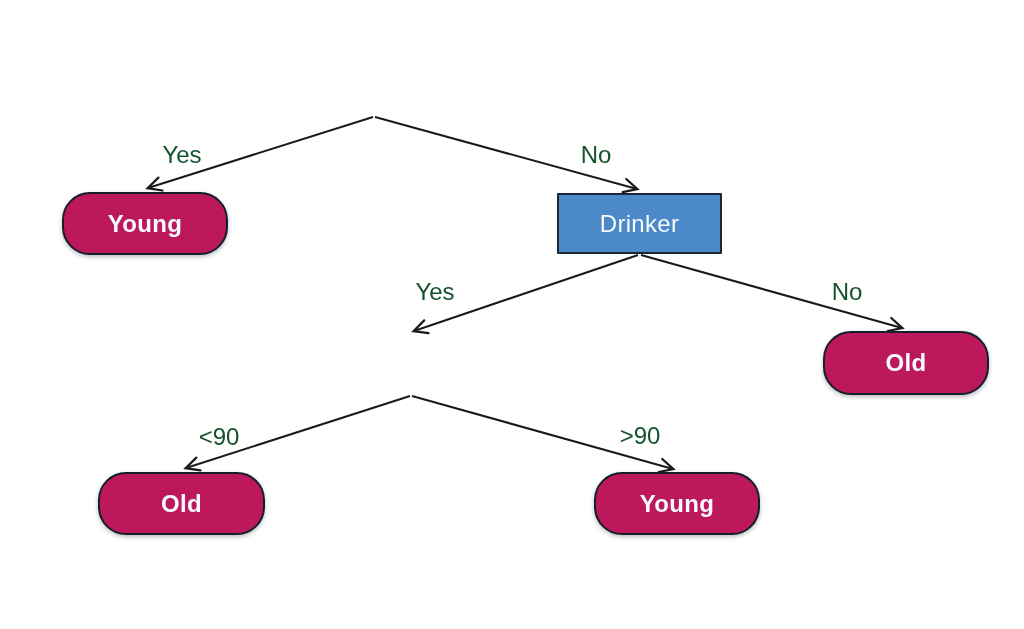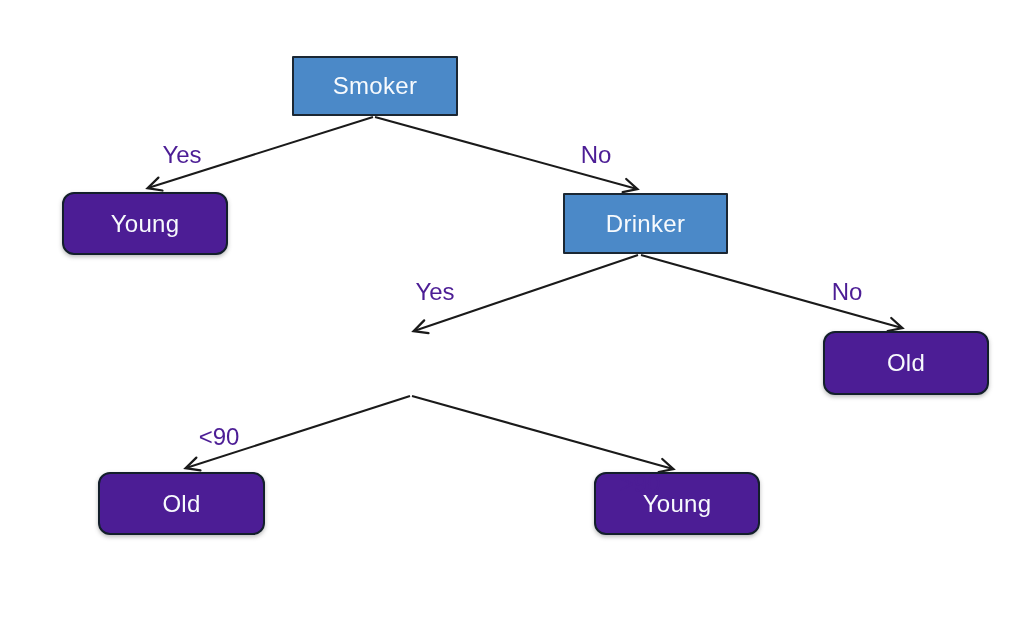--- a/index.html
+++ b/index.html
@@ -33,29 +33,30 @@
     font-size: 24px;
     letter-spacing: 0.3px;
     text-align: center;
   }
   .node.decision {
     background: #4b89c8;
     border: 2.5px solid #1b2733;
     border-radius: 1px;
   }
   .node.leaf {
-    background: #4c1d95;
+    background: #be185d;
     border: 2.5px solid #131f2b;
-    border-radius: 12px;
+    border-radius: 28px;
     box-shadow: 0 2px 4px rgba(60, 60, 60, 0.35);
+    font-weight: bold;
   }
   .edge-label {
     position: absolute;
     transform: translate(-50%, -50%);
-    color: #4c1d95;
+    color: #14532d;
     font-size: 24px;
     white-space: nowrap;
   }
 </style>
 </head>
 <body>
 
 <div class="canvas">
 
   <svg class="edges" viewBox="0 0 1024 629" xmlns="http://www.w3.org/2000/svg">
@@ -65,29 +66,26 @@
       </marker>
     </defs>
     <line x1="373" y1="117" x2="148" y2="188" stroke="#1a1a1a" stroke-width="2" marker-end="url(#arrowhead)"></line>
     <line x1="375" y1="117" x2="637" y2="189" stroke="#1a1a1a" stroke-width="2" marker-end="url(#arrowhead)"></line>
     <line x1="638" y1="255" x2="414" y2="331" stroke="#1a1a1a" stroke-width="2" marker-end="url(#arrowhead)"></line>
     <line x1="641" y1="255" x2="902" y2="328" stroke="#1a1a1a" stroke-width="2" marker-end="url(#arrowhead)"></line>
     <line x1="410" y1="396" x2="186" y2="468" stroke="#1a1a1a" stroke-width="2" marker-end="url(#arrowhead)"></line>
     <line x1="412" y1="396" x2="673" y2="469" stroke="#1a1a1a" stroke-width="2" marker-end="url(#arrowhead)"></line>
   </svg>
 
-  <div class="node decision" style="left:292px; top:56px; width:166px; height:60px;">
-    <span>Smoker</span>
-  </div>
 
   <div class="node leaf" style="left:62px; top:192px; width:166px; height:63px;">
     <span>Young</span>
   </div>
 
-  <div class="node decision" style="left:557px; top:193px; width:165px; height:61px;margin-left:6px;">
+  <div class="node decision" style="left:557px; top:193px; width:165px; height:61px;">
     <span>Drinker</span>
   </div>
 
 
   <div class="node leaf" style="left:823px; top:331px; width:166px; height:64px;">
     <span>Old</span>
   </div>
 
   <div class="node leaf" style="left:98px; top:472px; width:167px; height:63px;">
     <span>Old</span>
@@ -95,15 +93,15 @@
 
   <div class="node leaf" style="left:594px; top:472px; width:166px; height:63px;">
     <span>Young</span>
   </div>
 
   <div class="edge-label" style="left:182px; top:155px;">Yes</div>
   <div class="edge-label" style="left:596px; top:155px;">No</div>
   <div class="edge-label" style="left:435px; top:292px;">Yes</div>
   <div class="edge-label" style="left:847px; top:292px;">No</div>
   <div class="edge-label" style="left:219px; top:437px;">&lt;90</div>
-  <div class="edge-label" style="left:640px; top:436px;margin-top:48px;">&gt;90</div>
+  <div class="edge-label" style="left:640px; top:436px;">&gt;90</div>
 
 </div>
 
 </body></html>

